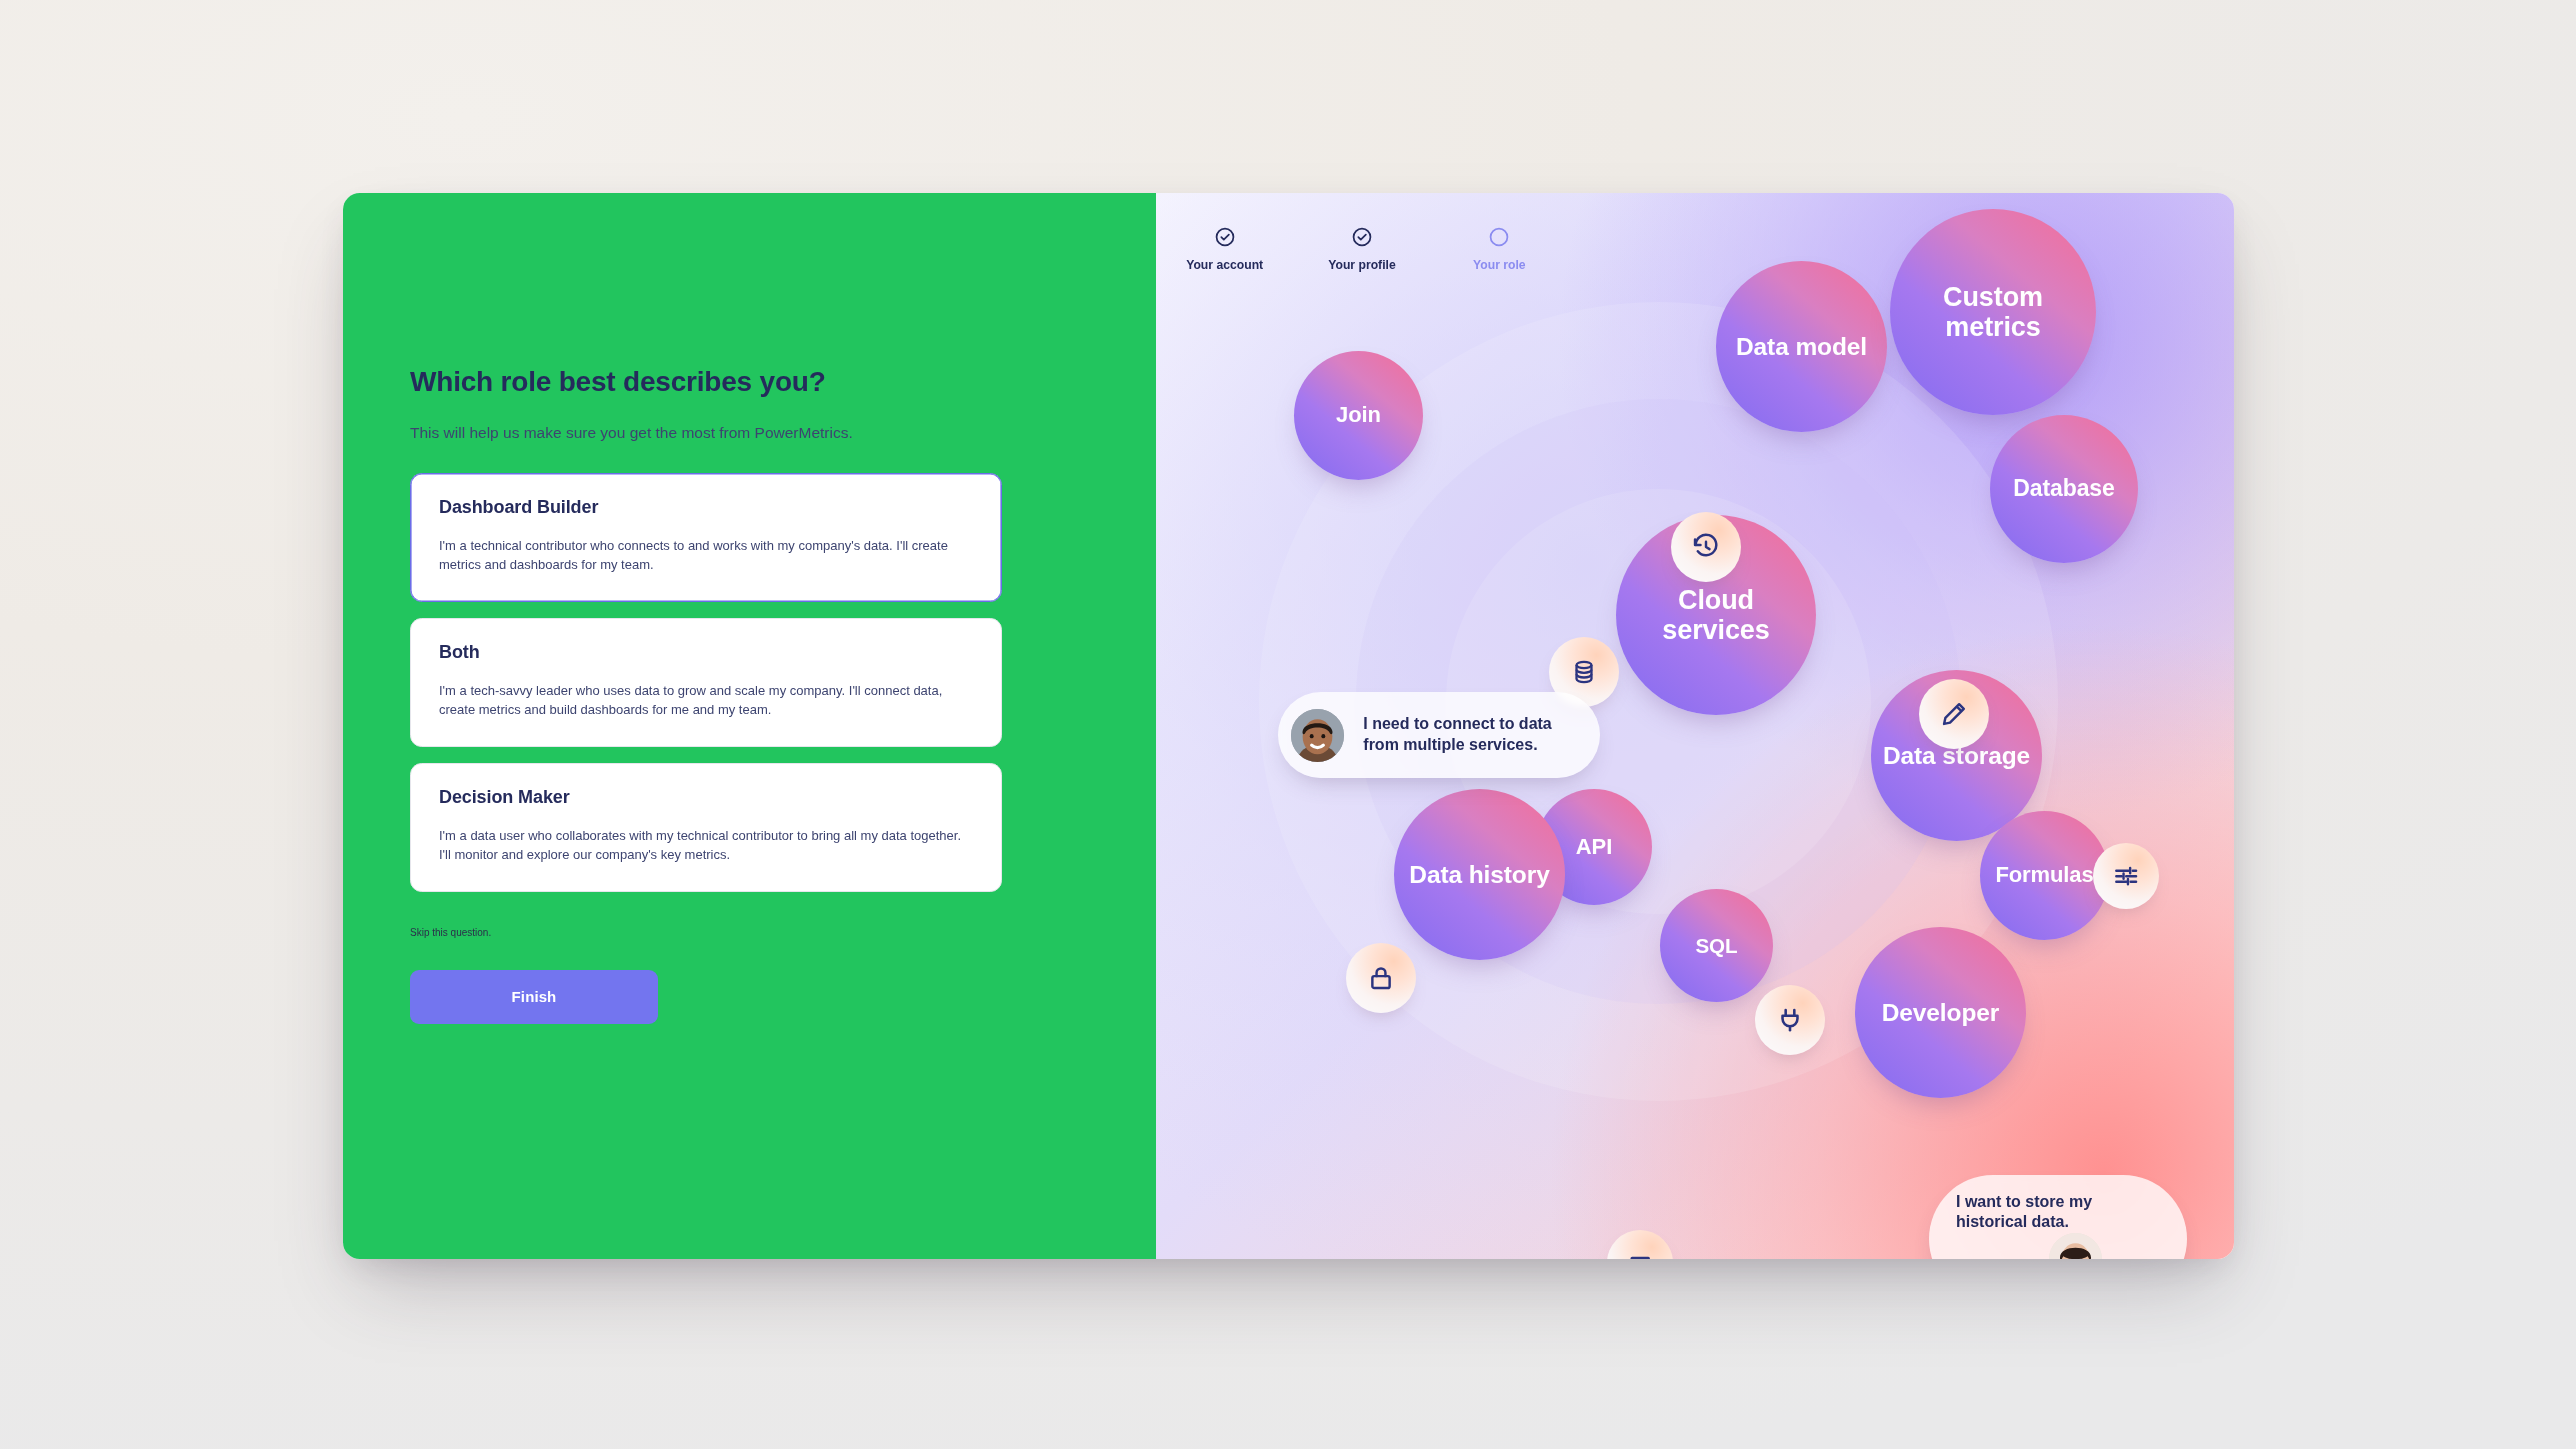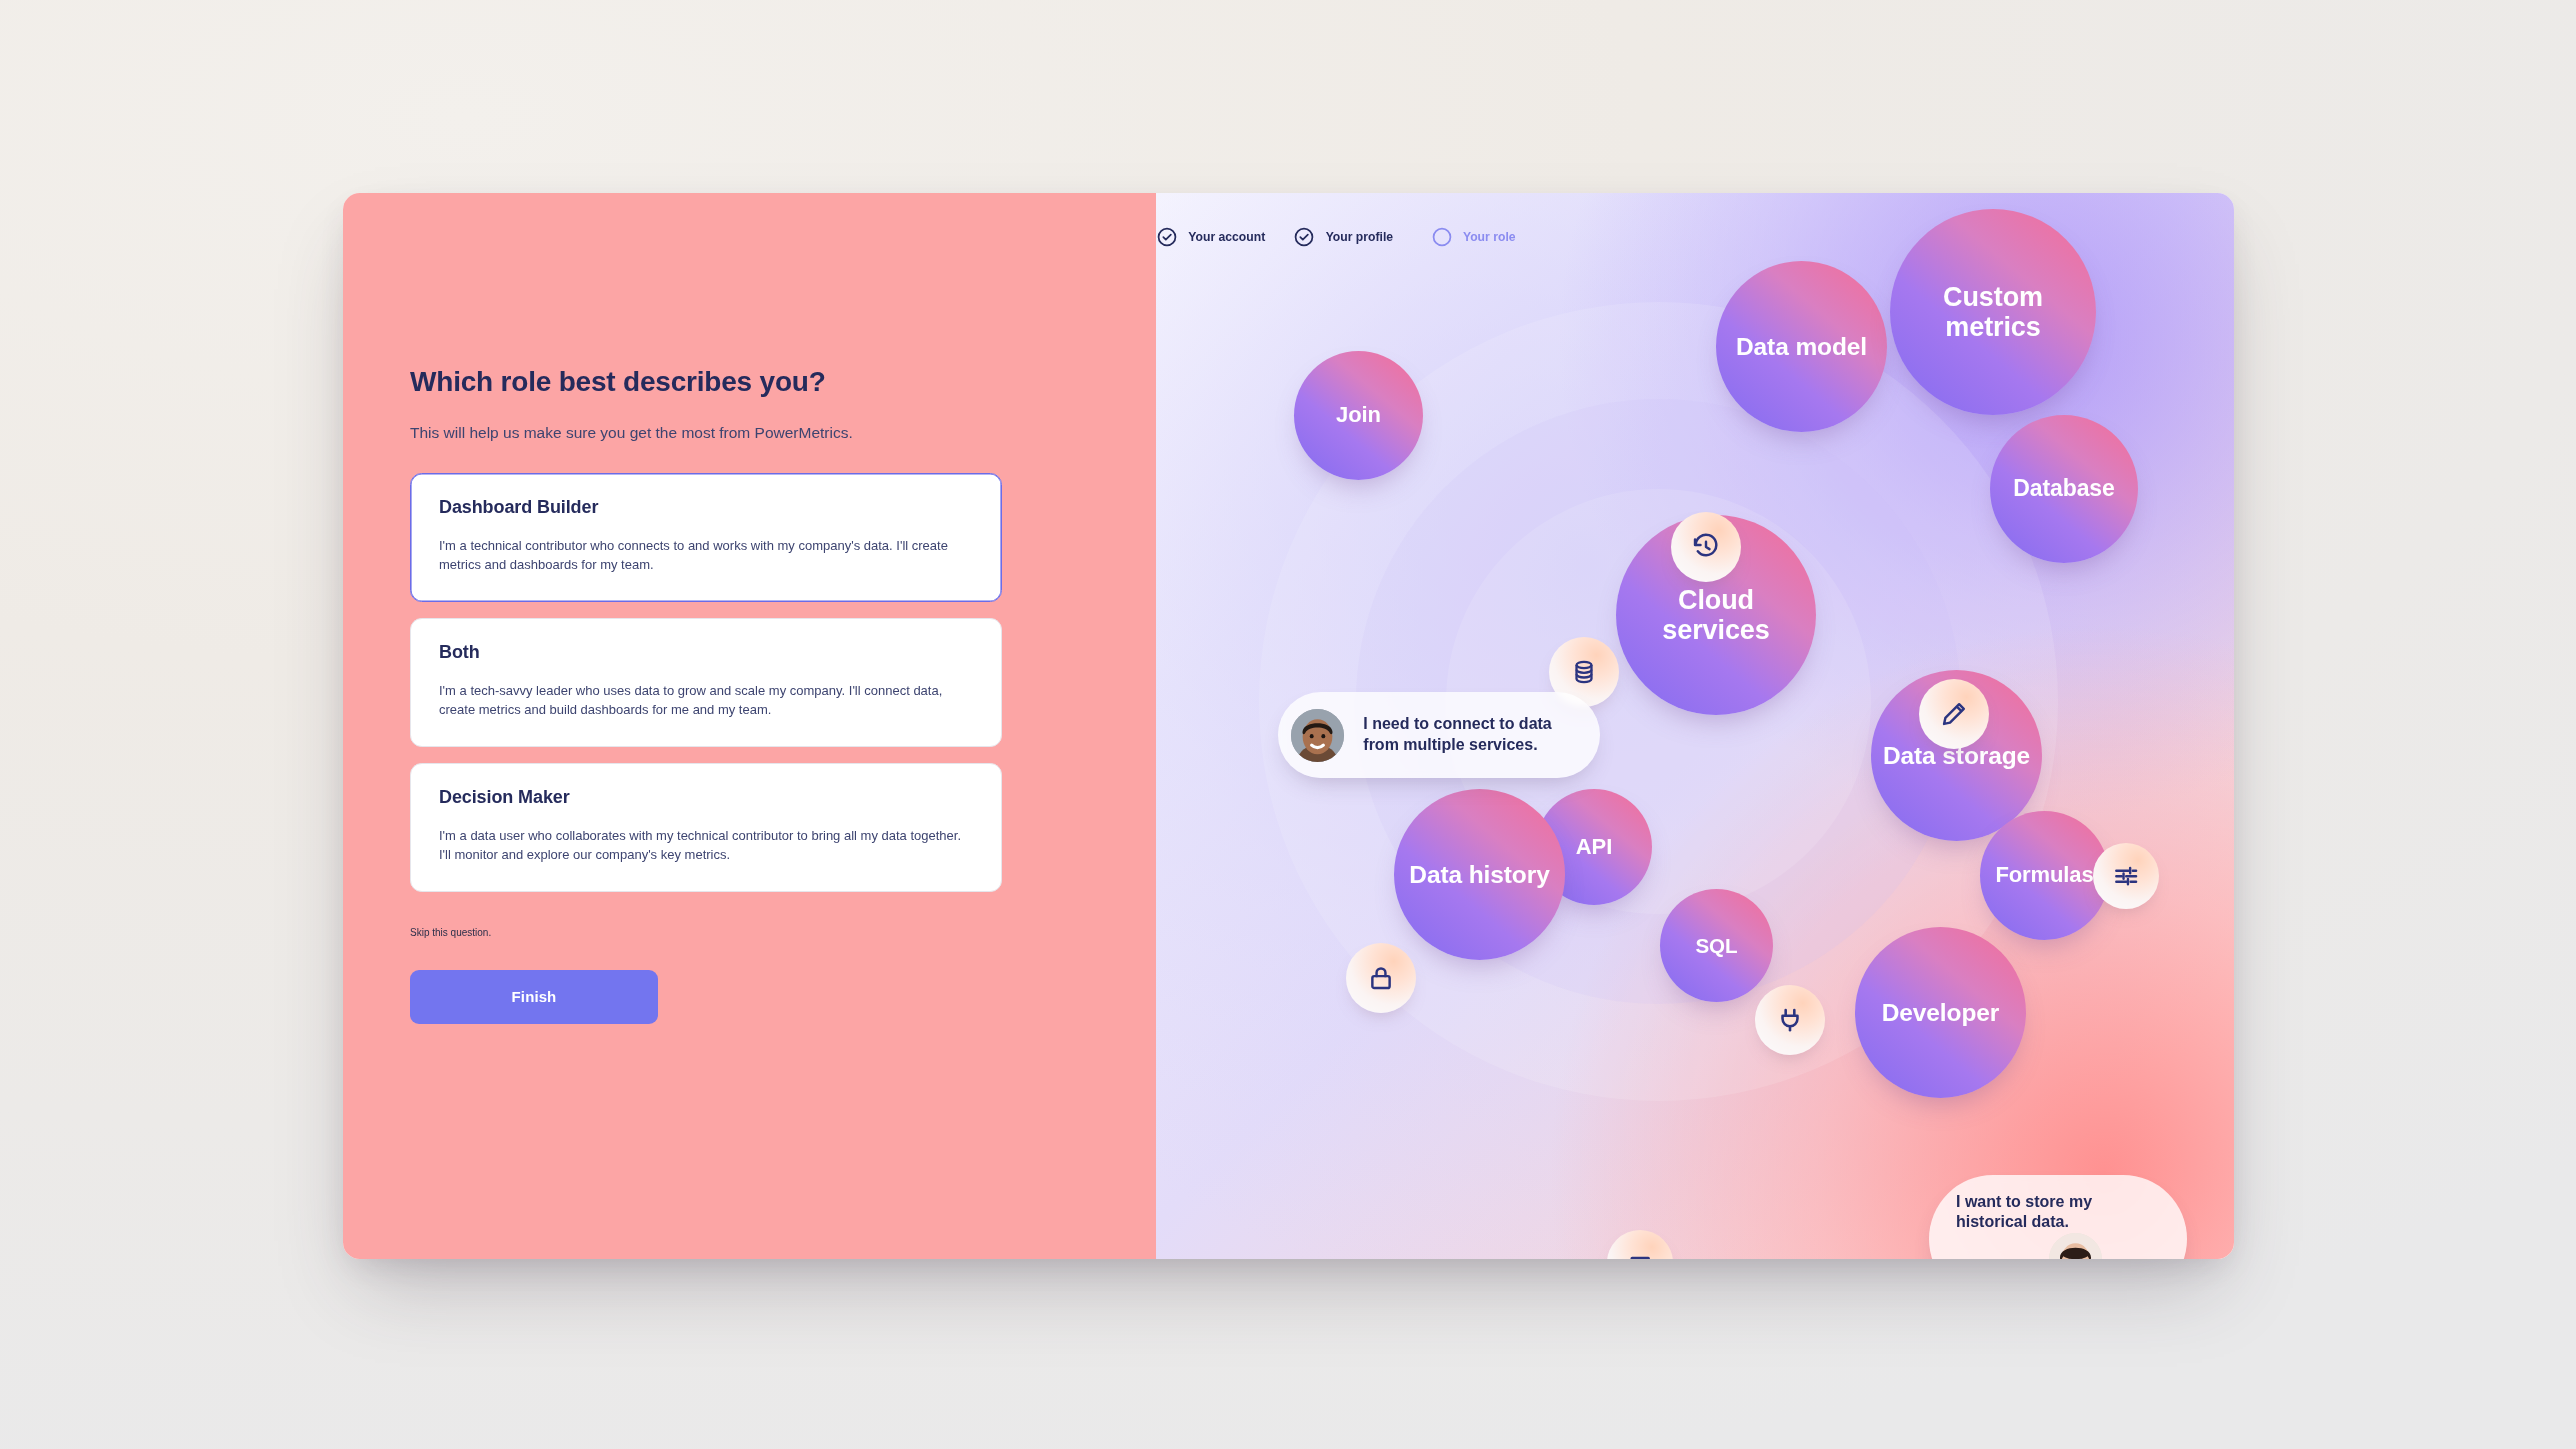--- a/index.html
+++ b/index.html
@@ -19,21 +19,21 @@
     background:#ffffff;
     border-radius:16.7px;
     box-shadow:0 39px 77px -19.3px rgba(60,50,70,.28), 0 11.6px 32px -9.7px rgba(60,50,70,.16);
     overflow:hidden;
     display:flex;
   }
 
   
   .left-pane{
     width:813px; height:100%;
-    background:#fca5a5;
+    background:#22c55e;
     position:relative;
     flex:0 0 813px;
     z-index:5;
   }
   .left-inner{ position:absolute; left:67px; top:174px; width:599px; }
 
   .page-title{
     font-size:28px; font-weight:700; color:#252b5c; letter-spacing:-0.2px;
     line-height:1.1;
   }
@@ -134,21 +134,21 @@
   }
   .avatar.a1{ margin-left:-14px; margin-right:19.3px; }
   .avatar.a2{ margin-left:19.3px;  margin-right:-16.7px; background:#f0e2dc; }
   .avatar .face{ position:absolute; inset:0; }
 
   
   .stepper{
     position:absolute; left:0; top:33px; width:412px;
     display:flex; gap:0; z-index:50;
   }
-  .step{ flex:1 1 0; display:flex; flex-direction:row; align-items:center; gap:10.3px; cursor:pointer;text-align:center; }
+  .step{ flex:1 1 0; display:flex; flex-direction:column; align-items:center; gap:10.3px; cursor:pointer;text-align:center; }
   .step-label{ font-size:12.2px; font-weight:700; color:#252b5c; }
   .step.active .step-label{ color:#8b8cf0; }
   .step-circle{ width:22px; height:22px; }
 </style>
 </head>
 <body>
 
 <div id="app-window">
 
   <div class="left-pane">

